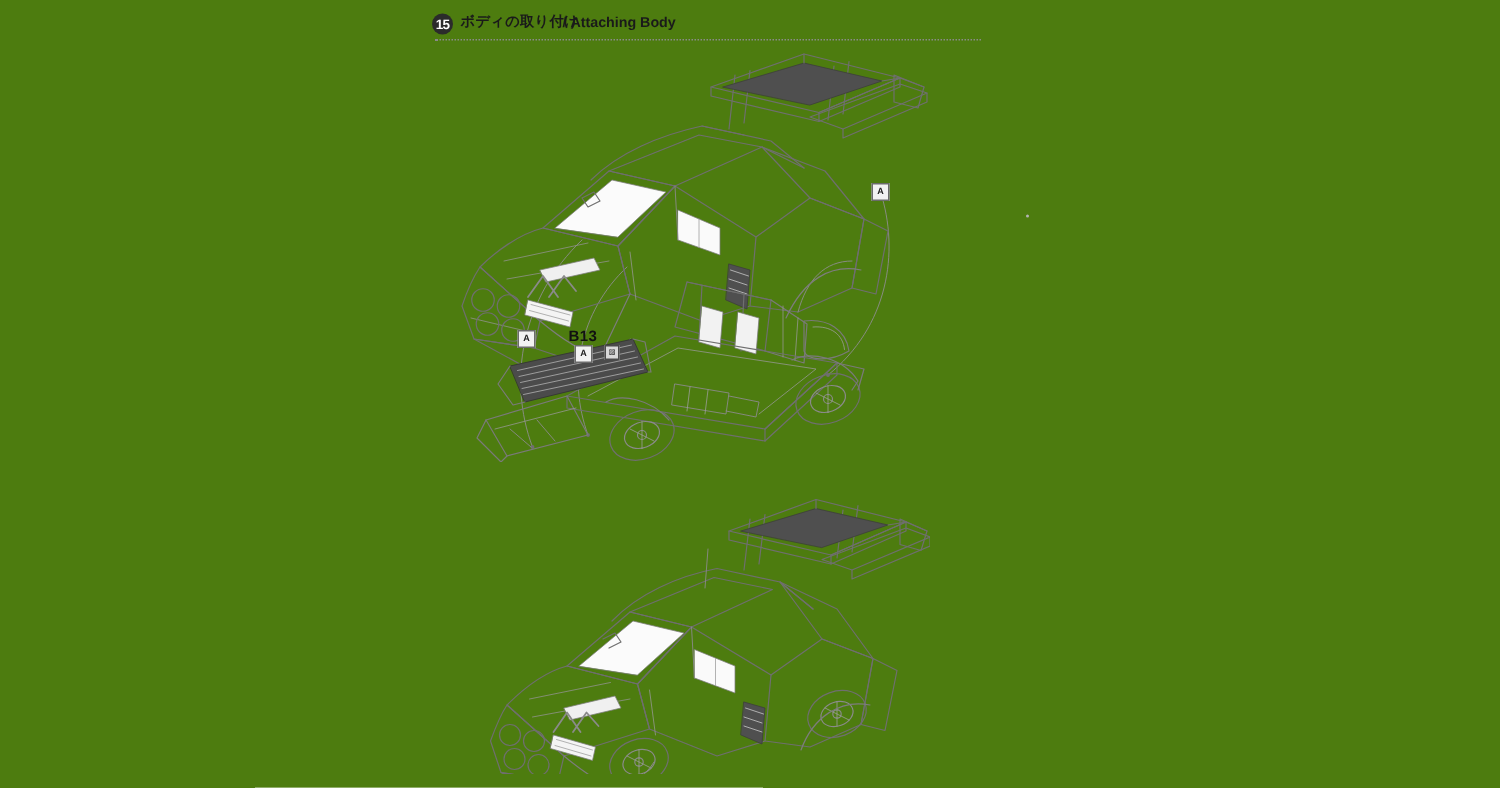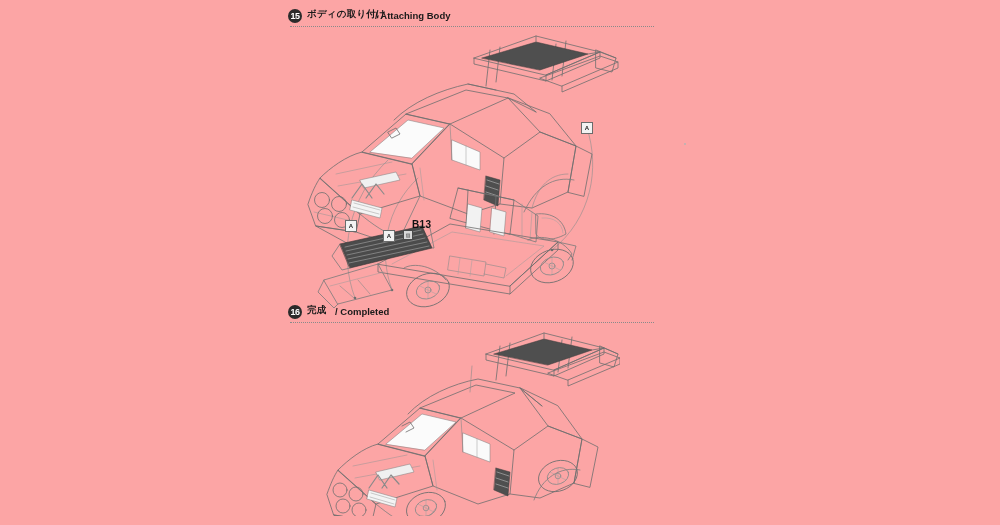--- a/index.html
+++ b/index.html
@@ -12,21 +12,21 @@
     height: 525px;
     position: relative;
     overflow: hidden;
     font-family: "Liberation Sans", "DejaVu Sans", sans-serif;
     color: #1a1a1a;
   }
 
   .sheet {
     position: absolute;
     inset: 0;
-    background: #fca5a5;
+    background: #4d7c0f;
   }
 
   
   .section {
     position: absolute;
     left: 0;
     width: 1000px;
   }
   .section-header {
     position: relative;
@@ -274,37 +274,29 @@
         <path d="M104 240 C 114 234, 134 238, 146 252" stroke="#7a7a7a"></path>
 
         <path d="M150 228 L186 234 L184 248 L148 242 Z" stroke="#8a8a8a" stroke-width="0.6"></path>
         <path d="M160 230 L158 246 M172 232 L170 248" stroke="#a0a0a0" stroke-width="0.5"></path>
         <path d="M186 236 L206 240 L204 250 L184 246" stroke="#8a8a8a" stroke-width="0.6"></path>
       </g>
 
     </svg>
   </div>
 
-  <div class="part-label" style="left:412px; top:219px;">B13</div>
+  <div class="part-label" style="left:379px; top:219px;">B13</div>
   <div class="part-icon" style="left:403px; top:230px;">▨</div>
 
   <div class="marker" style="left:345px; top:220px;">A</div>
   <div class="marker" style="left:383px; top:230px;">A</div>
   <div class="marker" style="left:581px; top:122px;">A</div>
 
   <div class="speck" style="left:684px; top:143px;"></div>
 
-  <div class="section sec16" style="top:304px;">
-    <div class="section-header">
-      <div class="step-badge">16</div>
-      <div class="section-title-jp">完成</div>
-      <div class="section-title-en"><span>/</span>&nbsp;<span>Completed</span></div>
-      <div class="divider"></div>
-    </div>
-  </div>
 
   <div class="artwork" style="left:320px; top:326px;">
     <svg width="300" height="190" viewBox="0 0 300 190" fill="none" stroke="#6f6f6f" stroke-width="0.8" stroke-linejoin="round" stroke-linecap="round">
 
       <g>
 
         <path d="M176 54 L180 20 M186 50 L190 17"></path>
         <path d="M238 46 L242 14 M248 42 L252 11"></path>
         <path d="M166 28 L224 7 L284 22 L234 44 Z"></path>
         <path d="M166 28 L166 34 L234 50 L234 44"></path>

